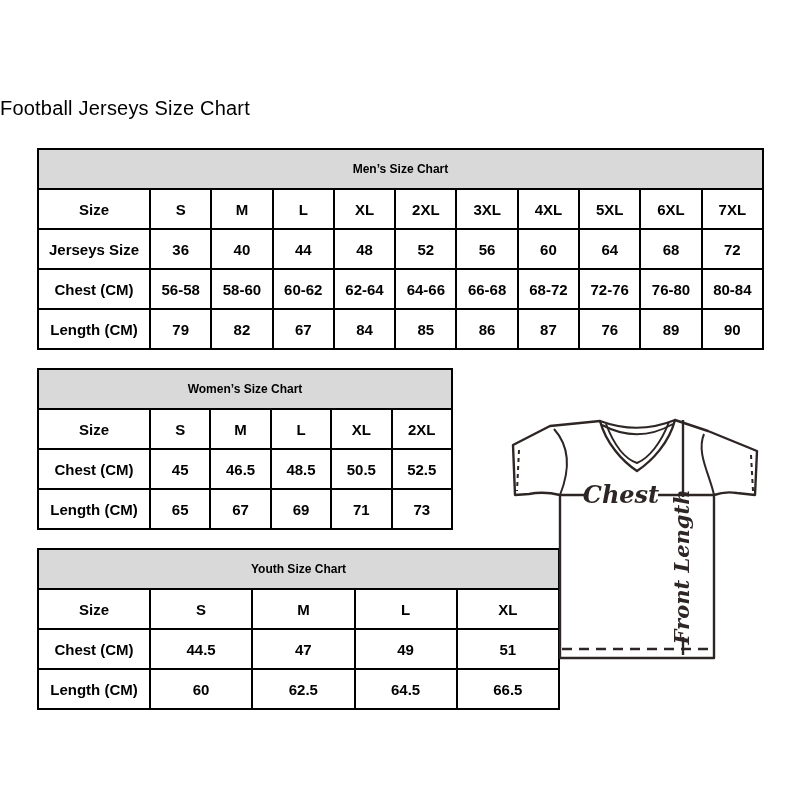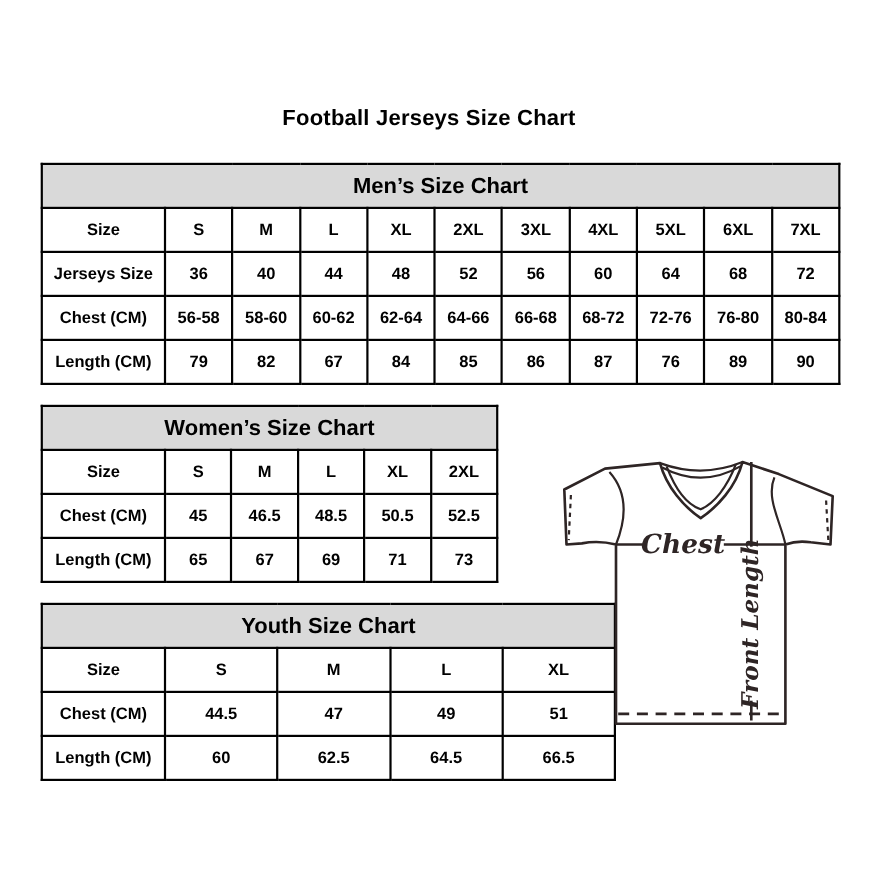--- a/index.html
+++ b/index.html
@@ -1,32 +1,32 @@
 <!DOCTYPE html>
 <html><head>
 <meta charset="utf-8">
 <style>
   html,body{margin:0;padding:0;}
   body{
     width:800px;height:800px;position:relative;background:#ffffff;
     font-family:"Liberation Sans",sans-serif;color:#000;overflow:hidden;
   }
   .page-title{
-    position:absolute;top:97px;left:0;width:780px;text-align:center;
-    font-size:20px;font-weight:bold;letter-spacing:0.2px;
+    position:absolute;top:97px;left:0;width:780px;text-align:left;
+    font-size:20px;font-weight:normal;letter-spacing:0.2px;
   }
   .size-table{
     position:absolute;border-collapse:collapse;table-layout:fixed;
     font-family:"Liberation Sans",sans-serif;font-size:15px;font-weight:bold;
   }
   .size-table td{
     border:2px solid #000;height:38px;text-align:center;vertical-align:middle;
     padding:0;overflow:hidden;white-space:nowrap;
   }
-  .size-table td.hdr{background:#d9d9d9;font-size:20px;}
+  .size-table td.hdr{background:#d9d9d9;font-size:12px;}
   #mens-table{left:37px;top:148px;width:727px;}
   #womens-table{left:37px;top:368px;width:416px;}
   #youth-table{left:37px;top:548px;width:523px;}
   .jersey-diagram{position:absolute;left:498px;top:403px;width:272px;height:274px;}
   .measure-label{
     font-family:"DejaVu Serif","Liberation Serif",serif;
     font-style:italic;font-weight:bold;fill:#2e2525;
   }
 </style>
 </head>

